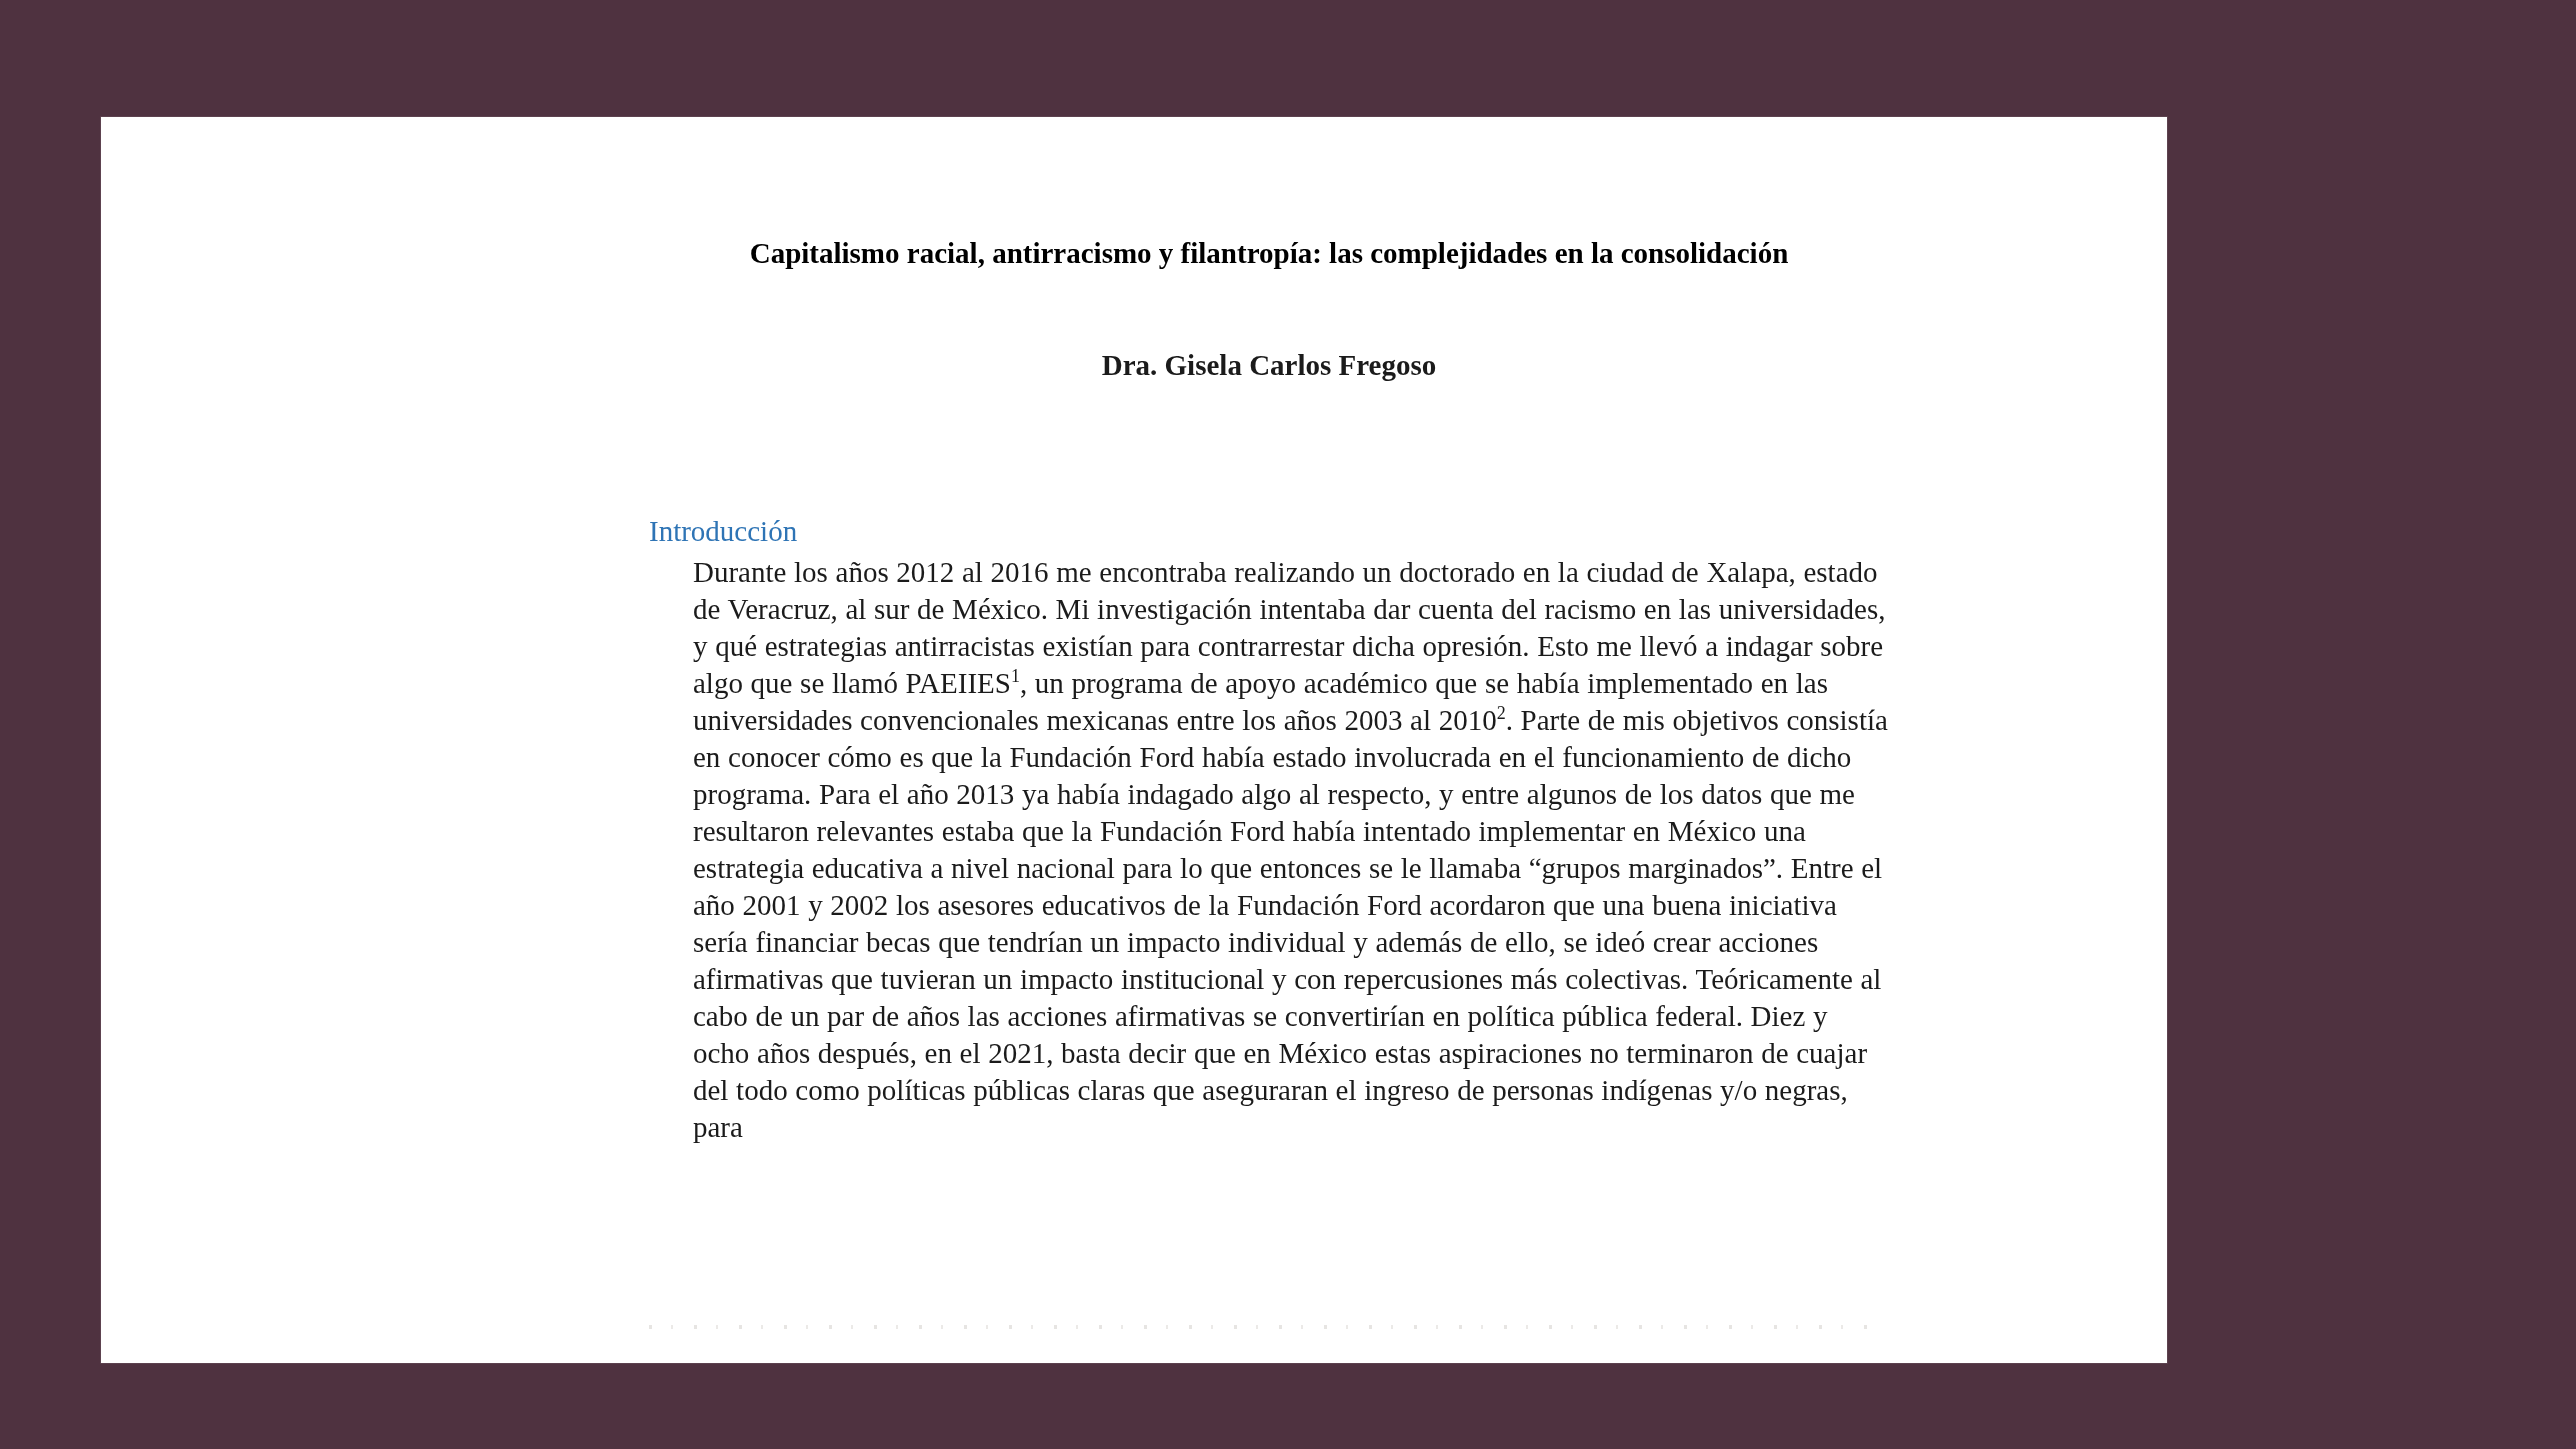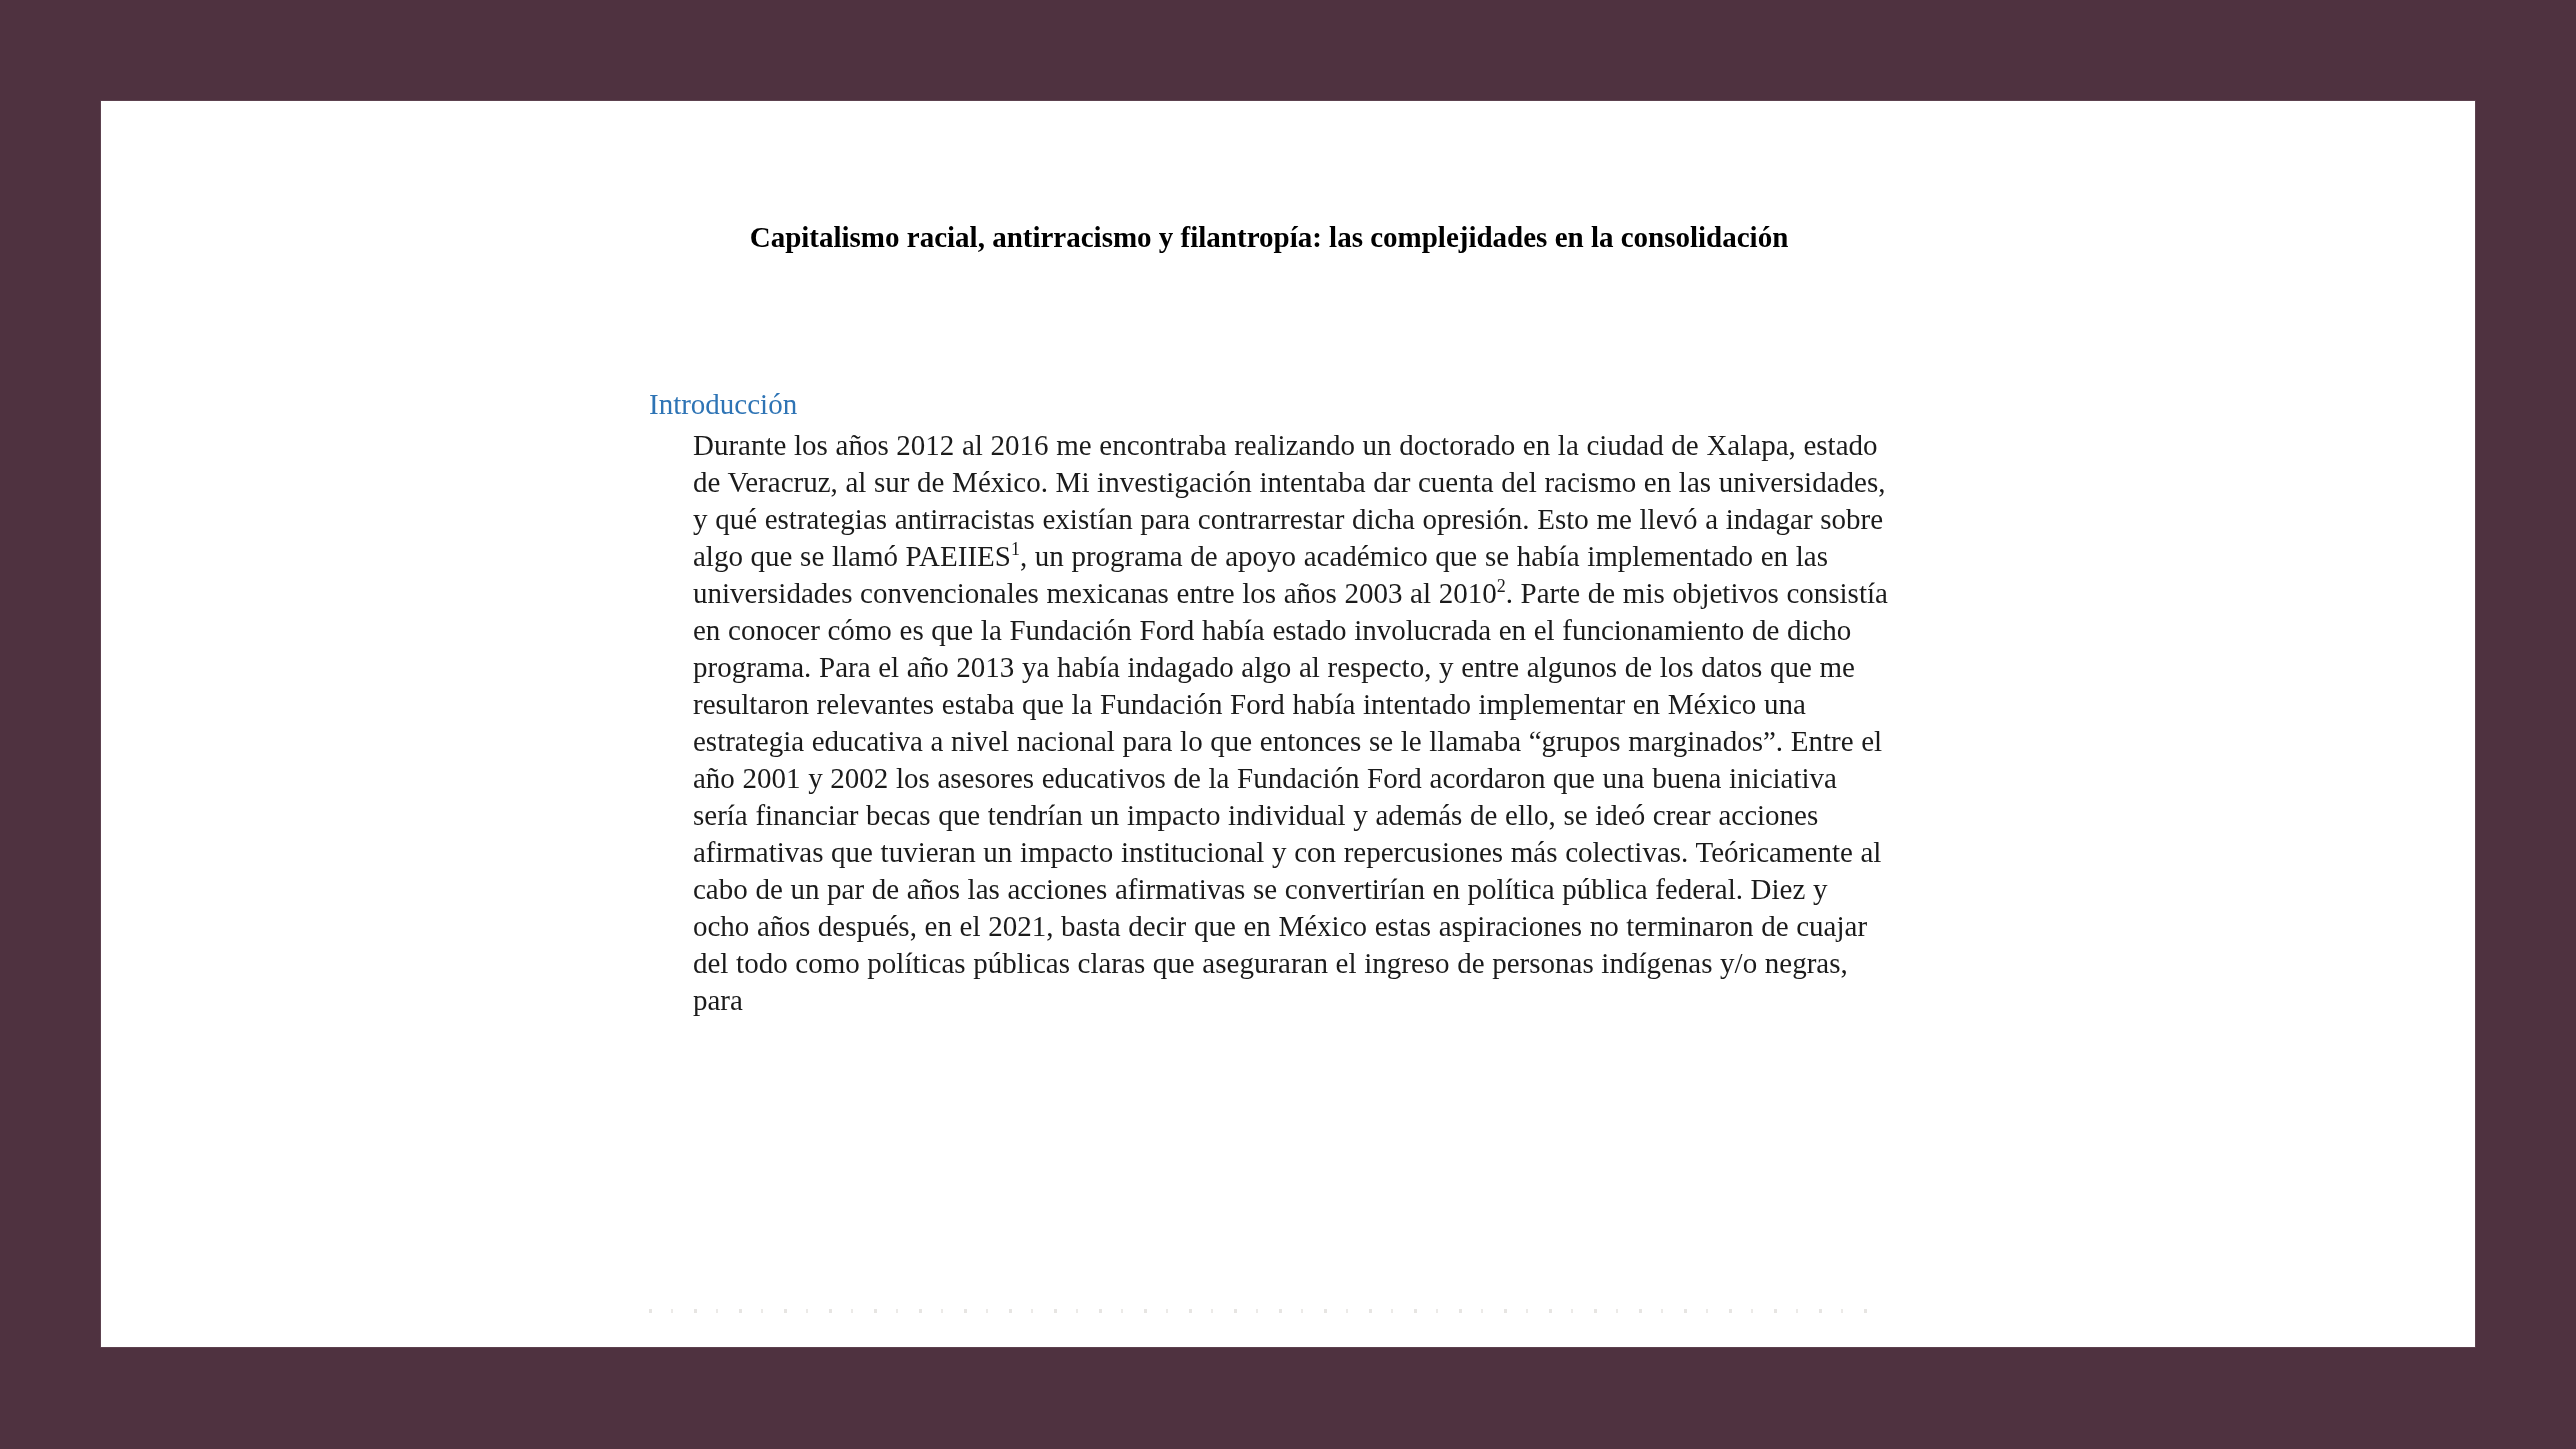--- a/index.html
+++ b/index.html
@@ -12,22 +12,22 @@
   html, body {
     width: 2576px;
     height: 1449px;
     overflow: hidden;
     background: var(--background);
     font-family: "Liberation Serif", "DejaVu Serif", serif;
   }
   .page {
     position: absolute;
     left: 101px;
-    top: 101px;
-    width: 2374px;
+    top: 117px;
+    width: 2066px;
     height: 1246px;
     background: var(--page-background);
     box-shadow: 0 0 0 0.7px rgba(255,255,255,0.12);
     overflow: hidden;
   }
   .content {
     position: absolute;
     left: 548px;
     top: 0;
     width: 1240px;
@@ -88,20 +88,21 @@
 <body>
 
 <div class="page">
   <div class="content">
 
     <h1 class="doc-title">
       <span class="title-line">Capitalismo racial, antirracismo y filantropía: las complejidades en la consolidación</span>
     </h1>
 
     <div class="author-block">
+      <div class="author-name">Dra. Gisela Carlos Fregoso</div>
     </div>
 
     <h2 class="section-heading">Introducción</h2>
 
     <p class="body-paragraph"><span>Durante los años 2012 al 2016 me encontraba realizando un doctorado en la ciudad de Xalapa, estado de Veracruz, al sur de México. Mi investigación intentaba dar cuenta del racismo en las universidades, y qué estrategias antirracistas existían para contrarrestar dicha opresión. Esto me llevó a indagar sobre algo que se llamó PAEIIES</span><sup>1</sup><span>, un programa de apoyo académico que se había implementado en las universidades convencionales mexicanas entre los años 2003 al 2010</span><sup>2</sup><span>. Parte de mis objetivos consistía en conocer cómo es que la Fundación Ford había estado involucrada en el funcionamiento de dicho programa. Para el año 2013 ya había indagado algo al respecto, y entre algunos de los datos que me resultaron relevantes estaba que la Fundación Ford había intentado implementar en México una estrategia educativa a nivel nacional para lo que entonces se le llamaba “grupos marginados”. Entre el año 2001 y 2002 los asesores educativos de la Fundación Ford acordaron que una buena iniciativa sería financiar becas que tendrían un impacto individual y además de ello, se ideó crear acciones afirmativas que tuvieran un impacto institucional y con repercusiones más colectivas. Teóricamente al cabo de un par de años las acciones afirmativas se convertirían en política pública federal. Diez y ocho años después, en el 2021, basta decir que en México estas aspiraciones no terminaron de cuajar del todo como políticas públicas claras que aseguraran el ingreso de personas indígenas y/o negras, para</span></p>
   </div>
 
   <div class="clipped-next-line"></div>
 </div>
 

